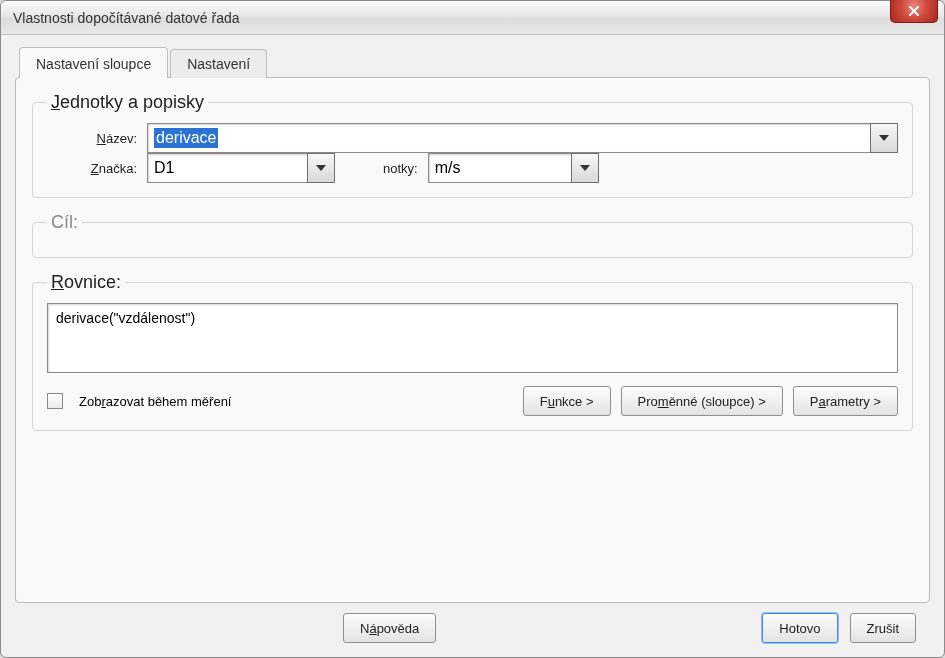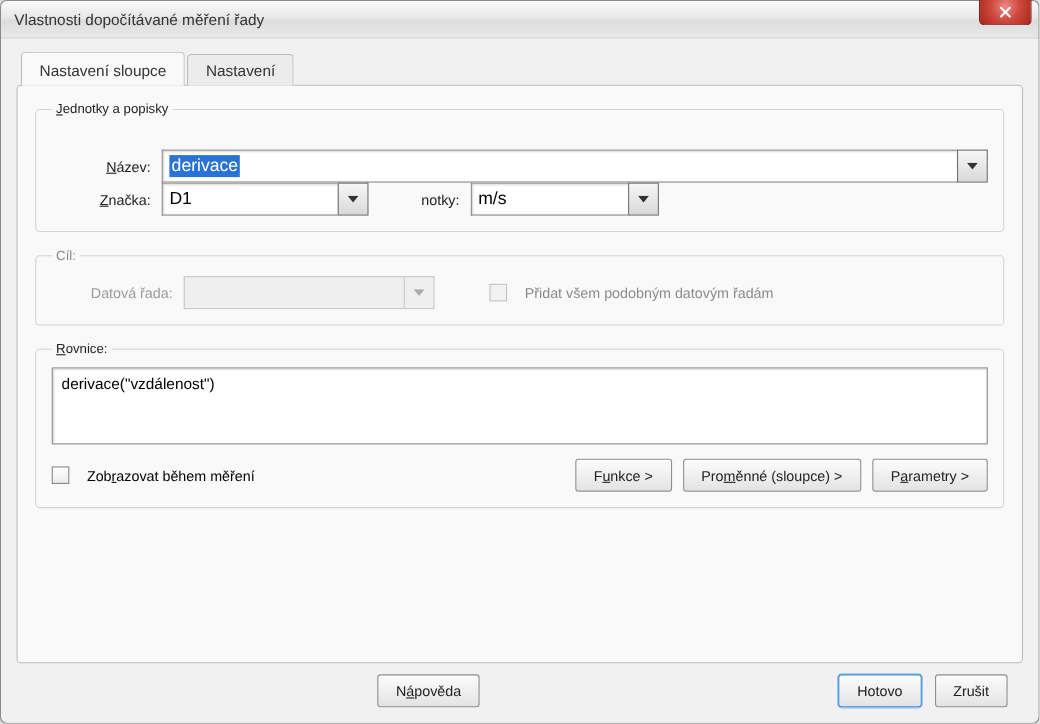--- a/index.html
+++ b/index.html
@@ -107,29 +107,29 @@
   
   fieldset.group {
     border: 1px solid #d4d4d4;
     border-radius: 4px;
     padding: 10px 14px 14px 14px;
     margin: 0;
   }
   fieldset.group > legend {
     padding: 0 4px;
     color: #222;
-    font-size: 12px;
+    font-size: 18px;
   }
   fieldset.group.disabled > legend { color: #888; }
   .row {
     display: flex;
     align-items: center;
     gap: 10px;
   }
-  .row:first-of-type { margin-top: 20px; }
+  .row:first-of-type { margin-top: 0; }
   .label {
     text-align: right;
     color: #222;
   }
   .underline-letter { text-decoration: underline; }
   
   .textbox, .combo, .combo-main {
     height: 30px;
     border: 1px solid #8a8a8a;
     background: #fff;
@@ -224,21 +224,21 @@
   .dialog-buttons .center { flex:1; display:flex; justify-content:center; }
   .dialog-buttons .right { display:flex; gap:12px; }
   .name-combo-wrap { flex:1; display:flex; }
   .name-combo-wrap .textbox { flex:1; border-right:none; }
 </style>
 </head>
 <body>
 
 <div class="window">
   <div class="titlebar">
-    <span class="title">Vlastnosti dopočítávané měření řady</span>
+    <span class="title">Vlastnosti dopočítávané datové řada</span>
     <div class="close-btn">
       <svg width="12" height="12" viewBox="0 0 12 12">
           <path d="M2 2 L10 10 M10 2 L2 10" stroke="#fff" stroke-width="2" stroke-linecap="round"></path>
         </svg>
     </div>
   </div>
 
   <div class="client">
     <div class="tab-strip">
       <div class="tab active"><span>Nastavení sloupce</span></div>
@@ -282,34 +282,20 @@
               <svg viewBox="0 0 10 6">
                   <path d="M0 0 L5 6 L10 0 Z" fill="#333"></path>
                 </svg>
             </div>
           </div>
         </div>
       </fieldset>
 
       <fieldset class="group disabled">
         <legend>Cíl:</legend>
-        <div class="row" style="margin-top:2px">
-          <div class="label" style="width:110px;color:#9a9a9a">Datová řada:</div>
-          <div class="combo-wrap combo-disabled">
-            <div class="combo-main" style="width:200px"></div>
-            <div class="combo-btn">
-              <svg viewBox="0 0 10 6">
-                  <path d="M0 0 L5 6 L10 0 Z" fill="#aaa"></path>
-                </svg>
-            </div>
-          </div>
-          <div style="width:30px"></div>
-          <span class="chk disabled"></span>
-          <span class="chk-label disabled">Přidat všem podobným datovým řadám</span>
-        </div>
       </fieldset>
 
       <fieldset class="group">
         <legend><span class="underline-letter">R</span>ovnice:</legend>
         <textarea class="equation" style="">derivace("vzdálenost")</textarea>
 
         <div class="bottom-row">
           <span class="chk"></span>
           <span class="chk-label"><span>Zob</span><span class="underline-letter">r</span><span>azovat během měření</span></span>
           <div class="spacer"></div>

